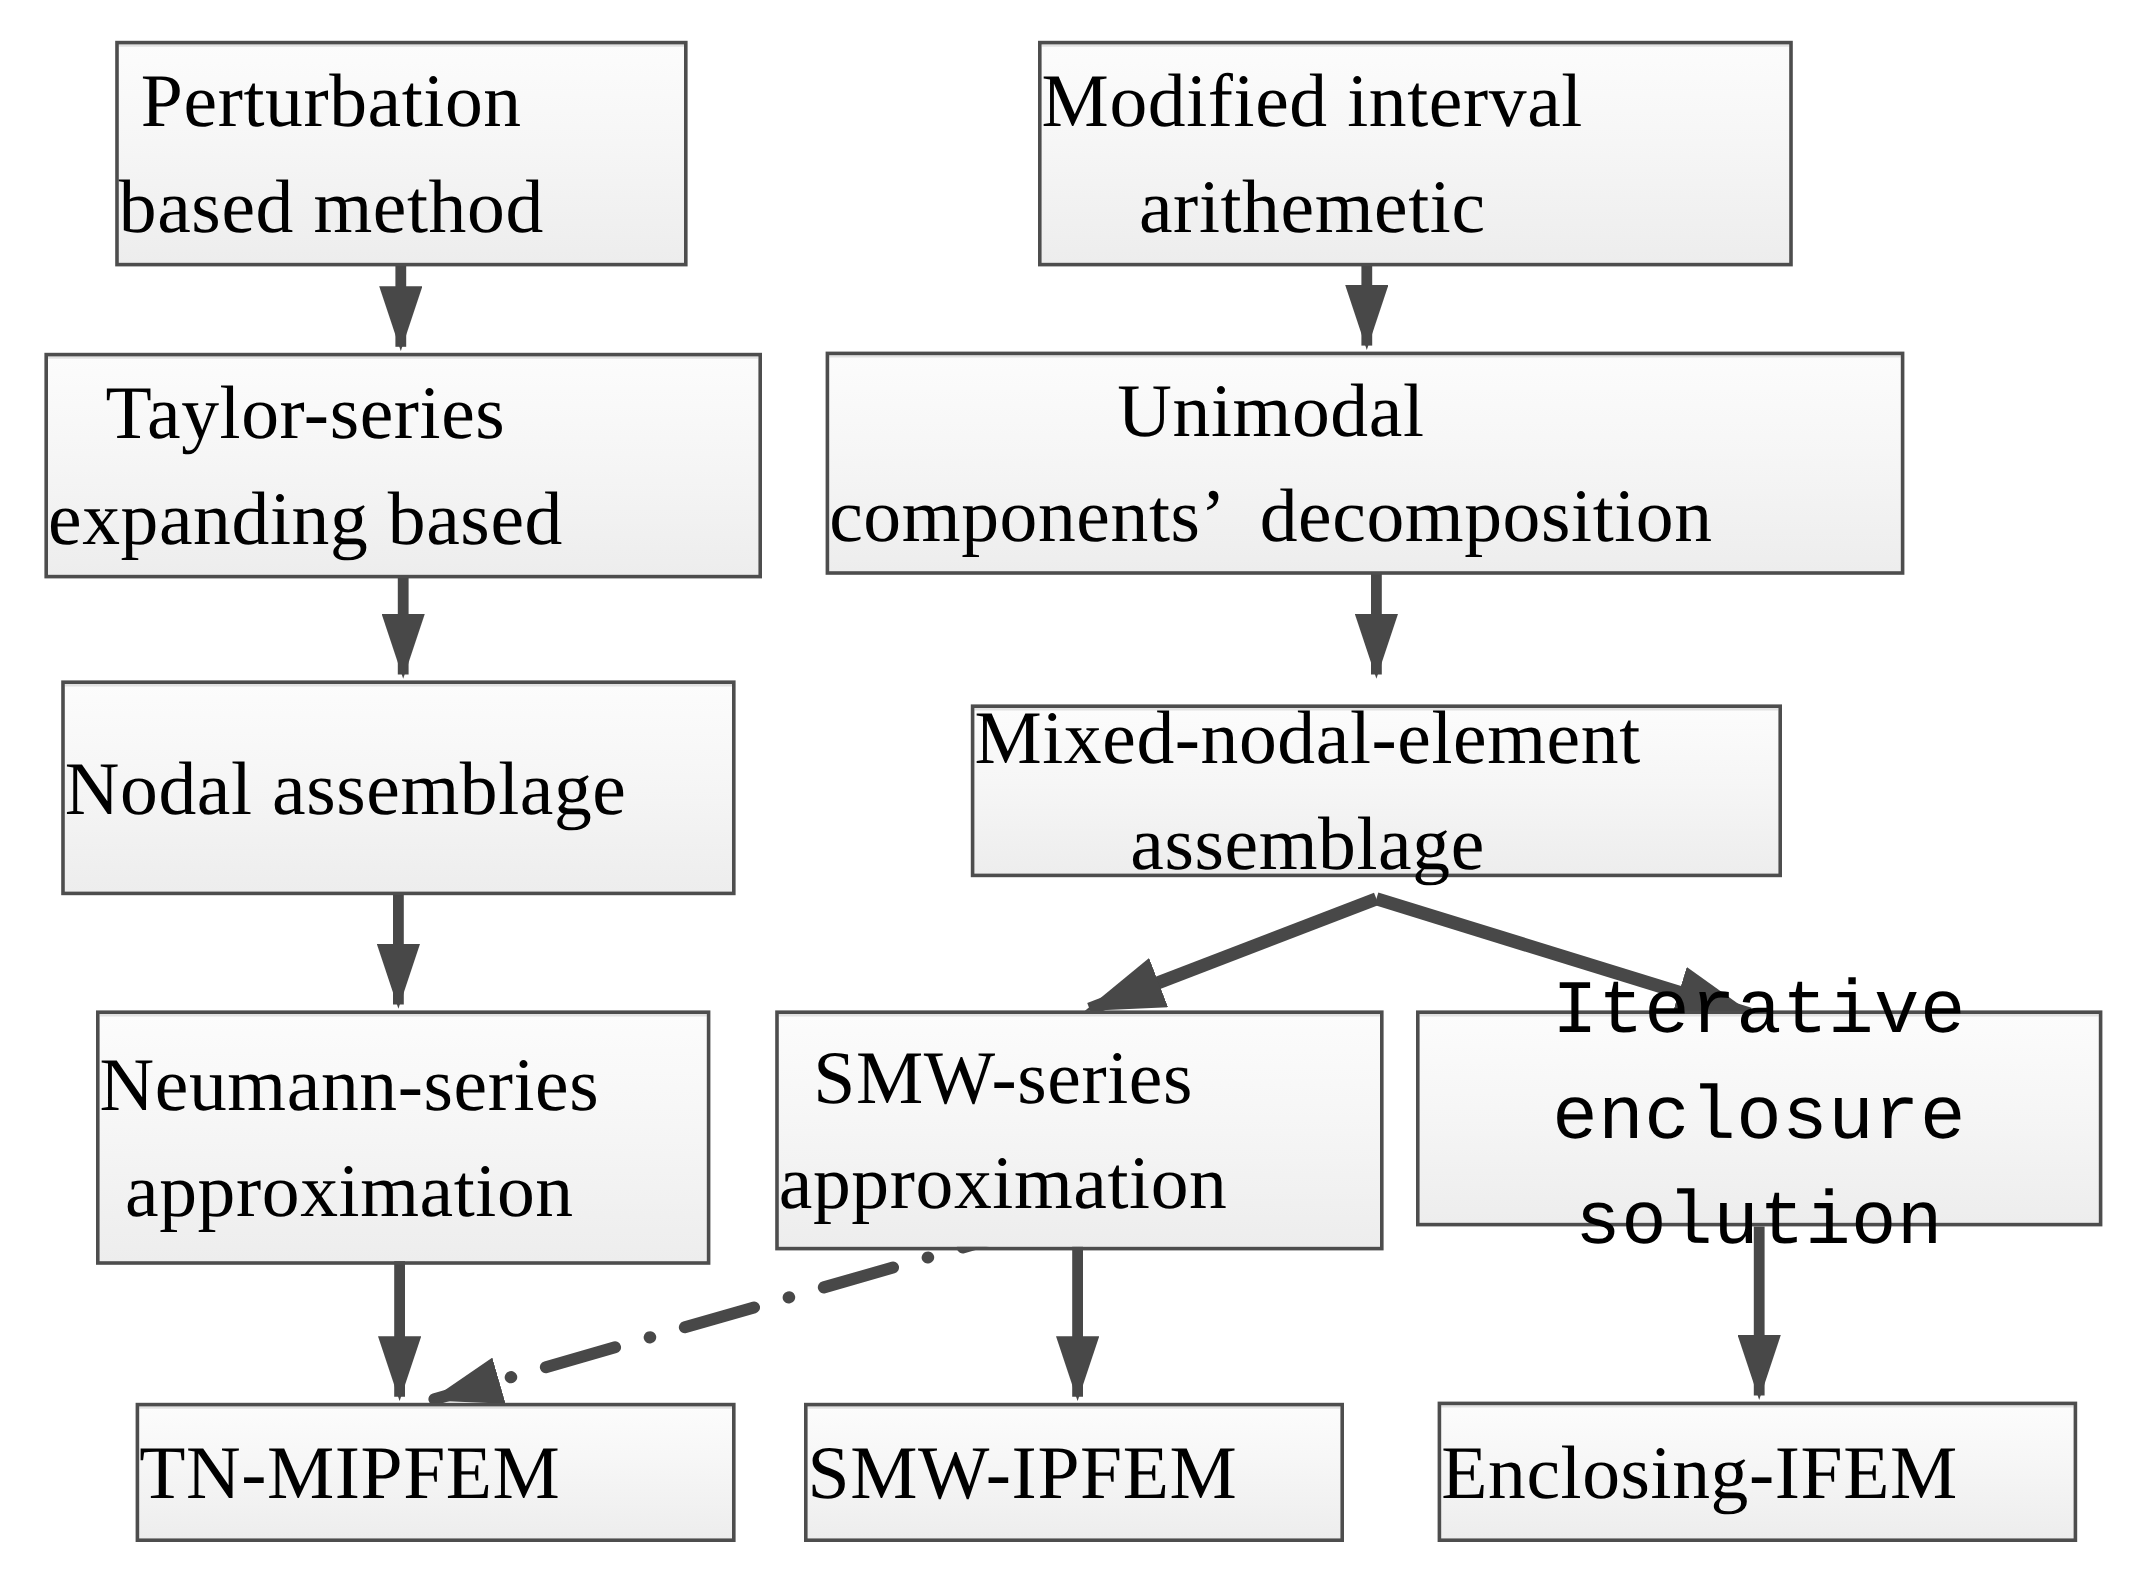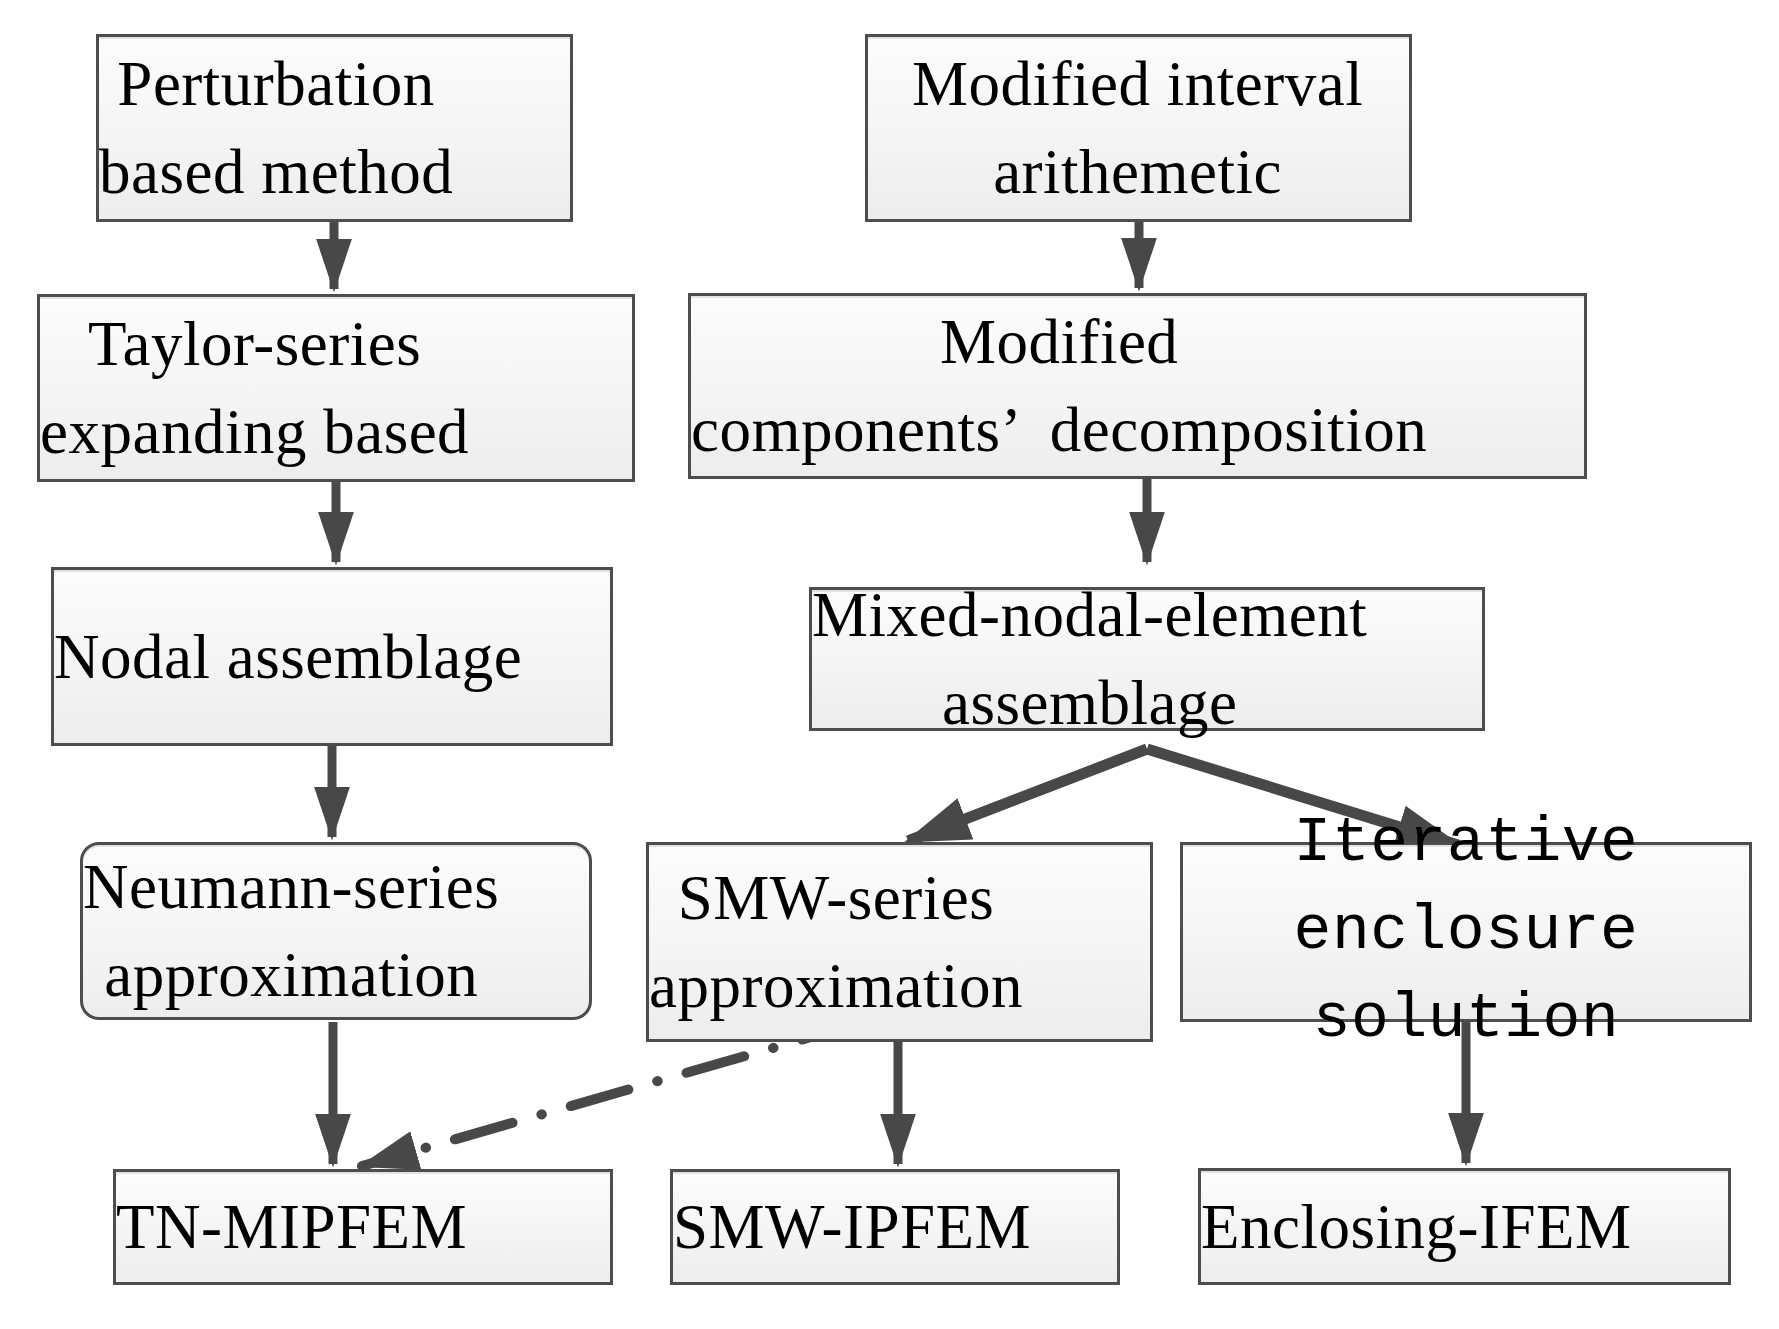--- a/index.html
+++ b/index.html
@@ -59,45 +59,45 @@
     <line class="edge w8" x1="1466" y1="1022" x2="1466" y2="1163" marker-end="url(#head)"></line>
 
     <line class="edge dashdot" x1="860" y1="1023" x2="362" y2="1166" marker-end="url(#head)"></line>
   </svg>
 
   <div class="node" style="left:96px;top:34px;width:477px;height:188px;">
     <span class="lbl">Perturbation
 based method</span>
   </div>
 
-  <div class="node" style="left:865px;top:34px;width:547px;height:188px;padding-left:44px;">
+  <div class="node" style="left:865px;top:34px;width:629px;height:188px;">
     <span class="lbl">Modified interval
 arithemetic</span>
   </div>
 
   <div class="node" style="left:37px;top:294px;width:598px;height:188px;">
     <span class="lbl">Taylor-series
 expanding based</span>
   </div>
 
   <div class="node" style="left:688px;top:293px;width:899px;height:186px;">
-    <span class="lbl">Modified
+    <span class="lbl">Unimodal
 components’  decomposition</span>
   </div>
 
   <div class="node" style="left:51px;top:567px;width:562px;height:179px;">
     <span class="lbl">Nodal assemblage</span>
   </div>
 
   <div class="node" style="left:809px;top:567px;width:676px;height:144px;margin-top:20px;">
     <span class="lbl">Mixed-nodal-element
 assemblage</span>
   </div>
 
-  <div class="node" style="left:80px;top:842px;width:512px;height:178px;border-radius:19px;">
+  <div class="node" style="left:80px;top:842px;width:512px;height:212px;">
     <span class="lbl">Neumann-series
 approximation</span>
   </div>
 
   <div class="node" style="left:646px;top:842px;width:507px;height:200px;">
     <span class="lbl">SMW-series
 approximation</span>
   </div>
 
   <div class="node" style="left:1180px;top:842px;width:572px;height:180px;font-family:Liberation Mono, monospace;">

